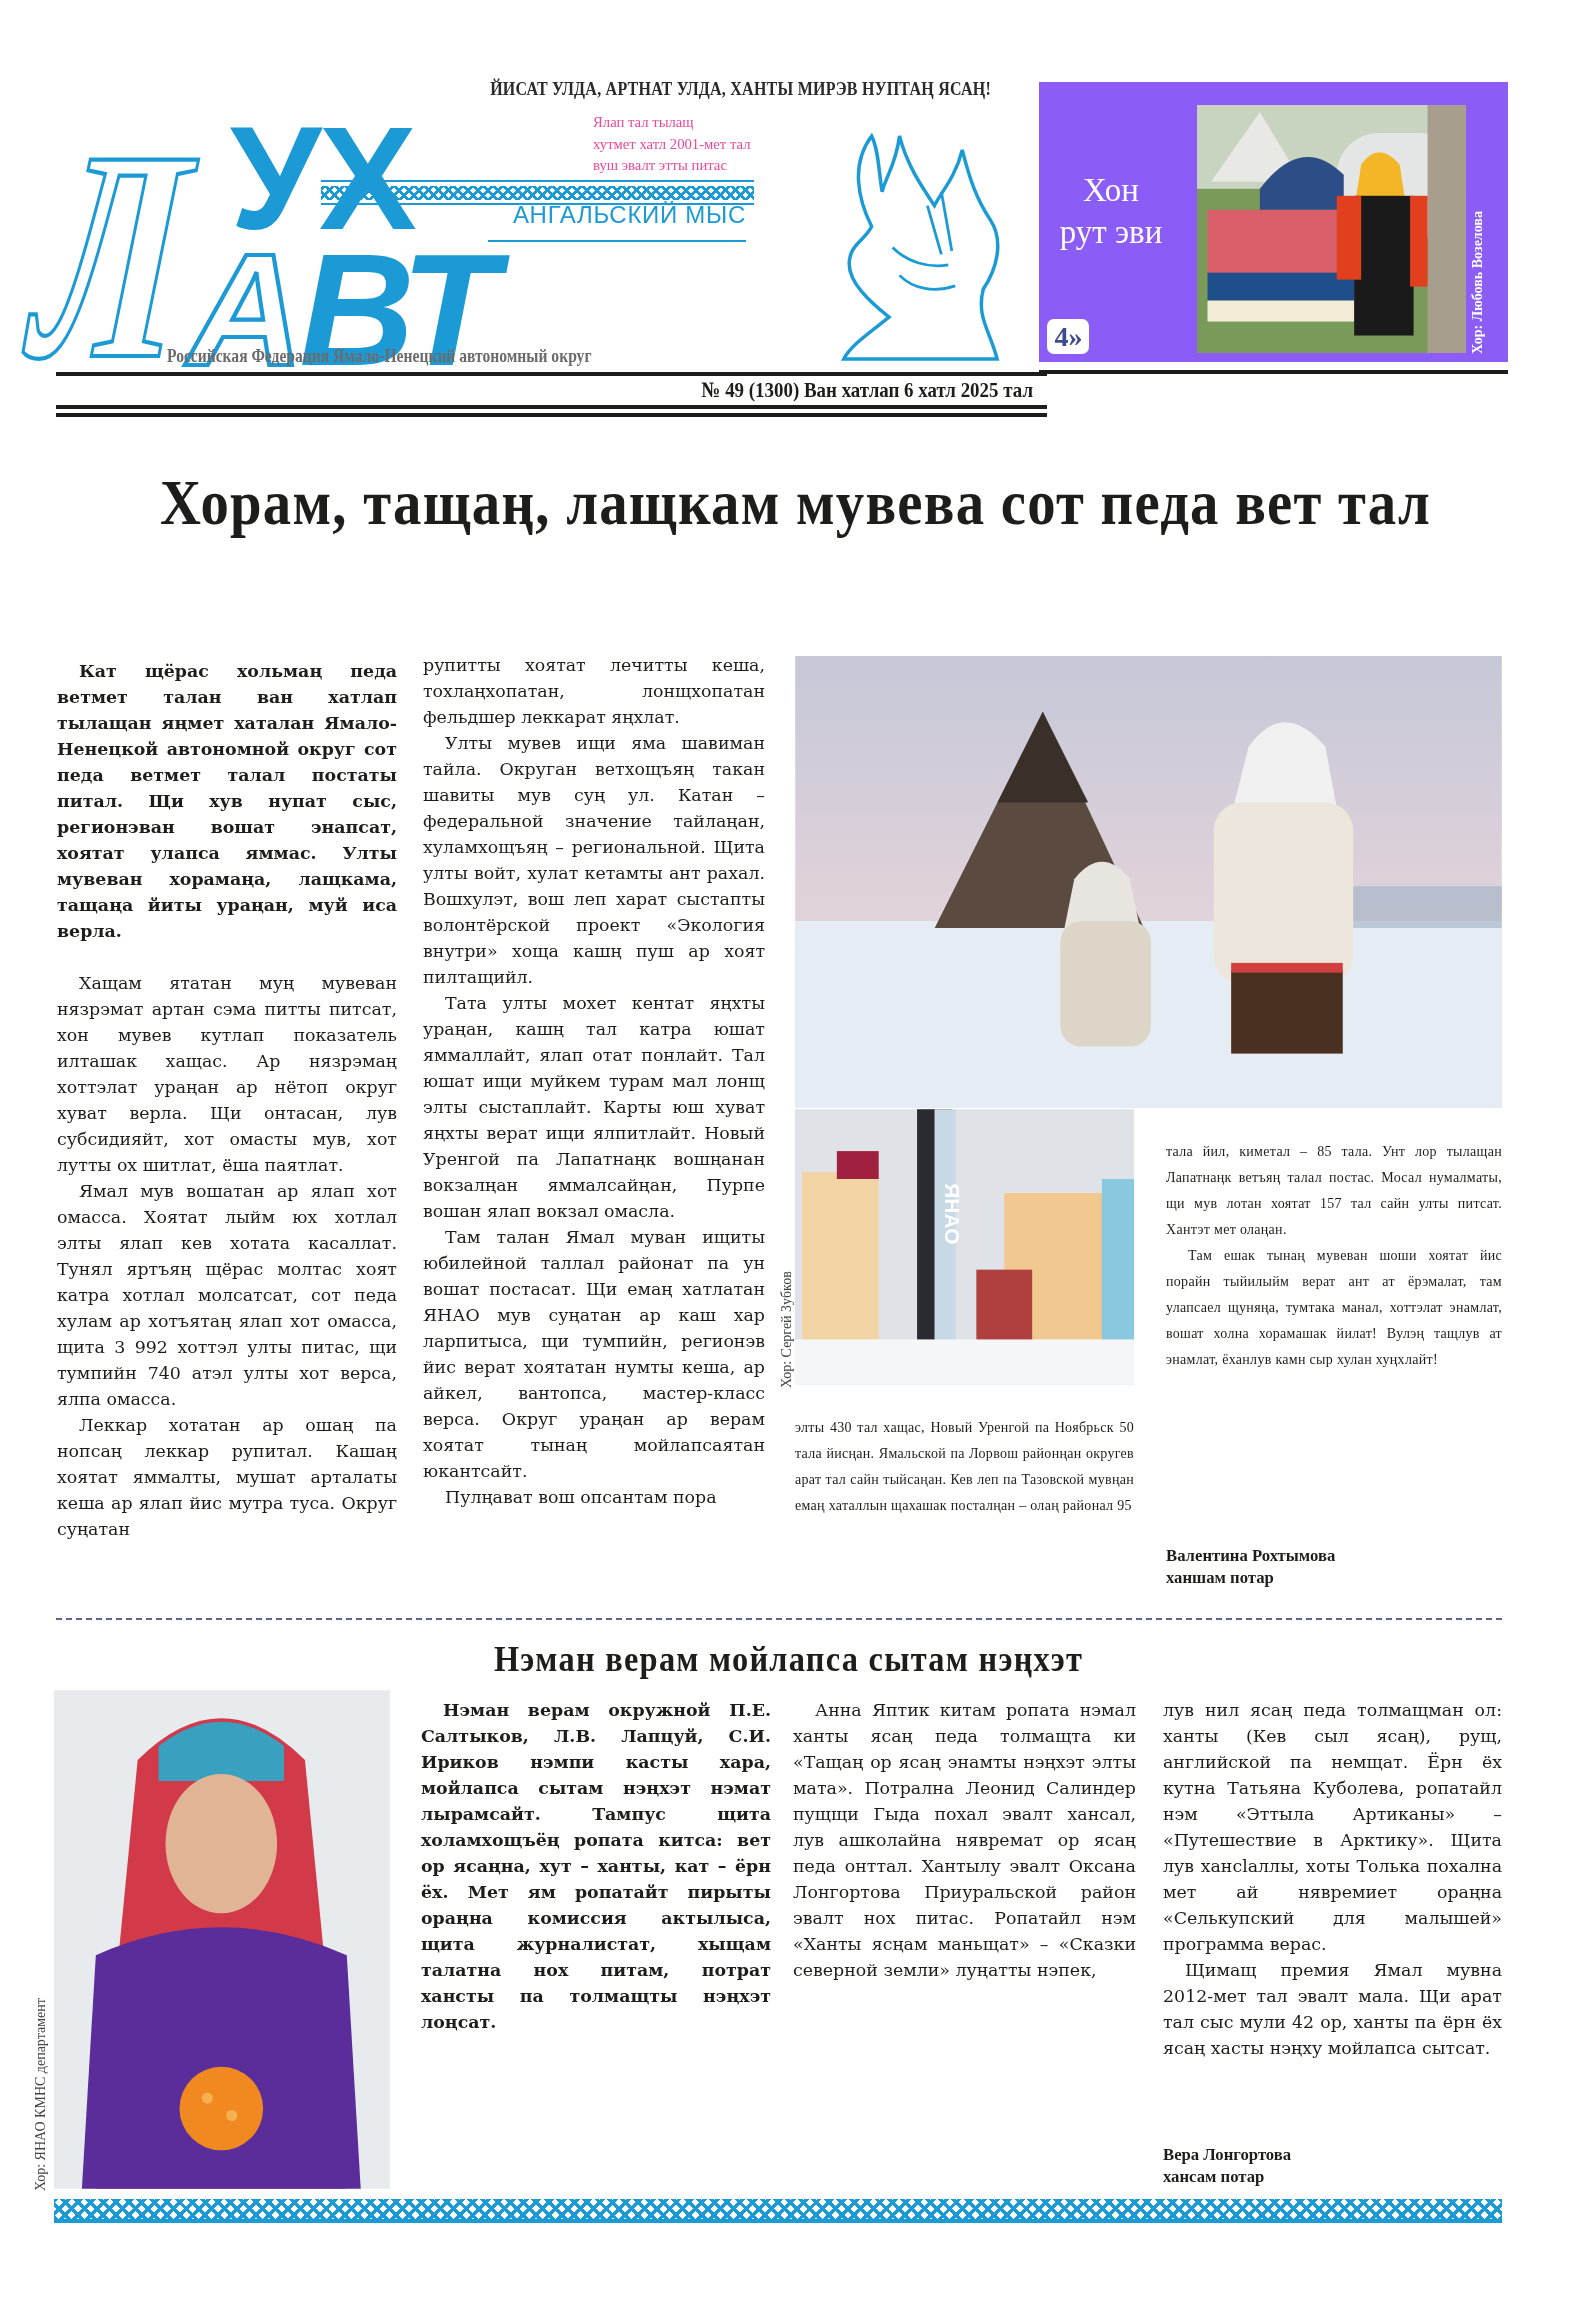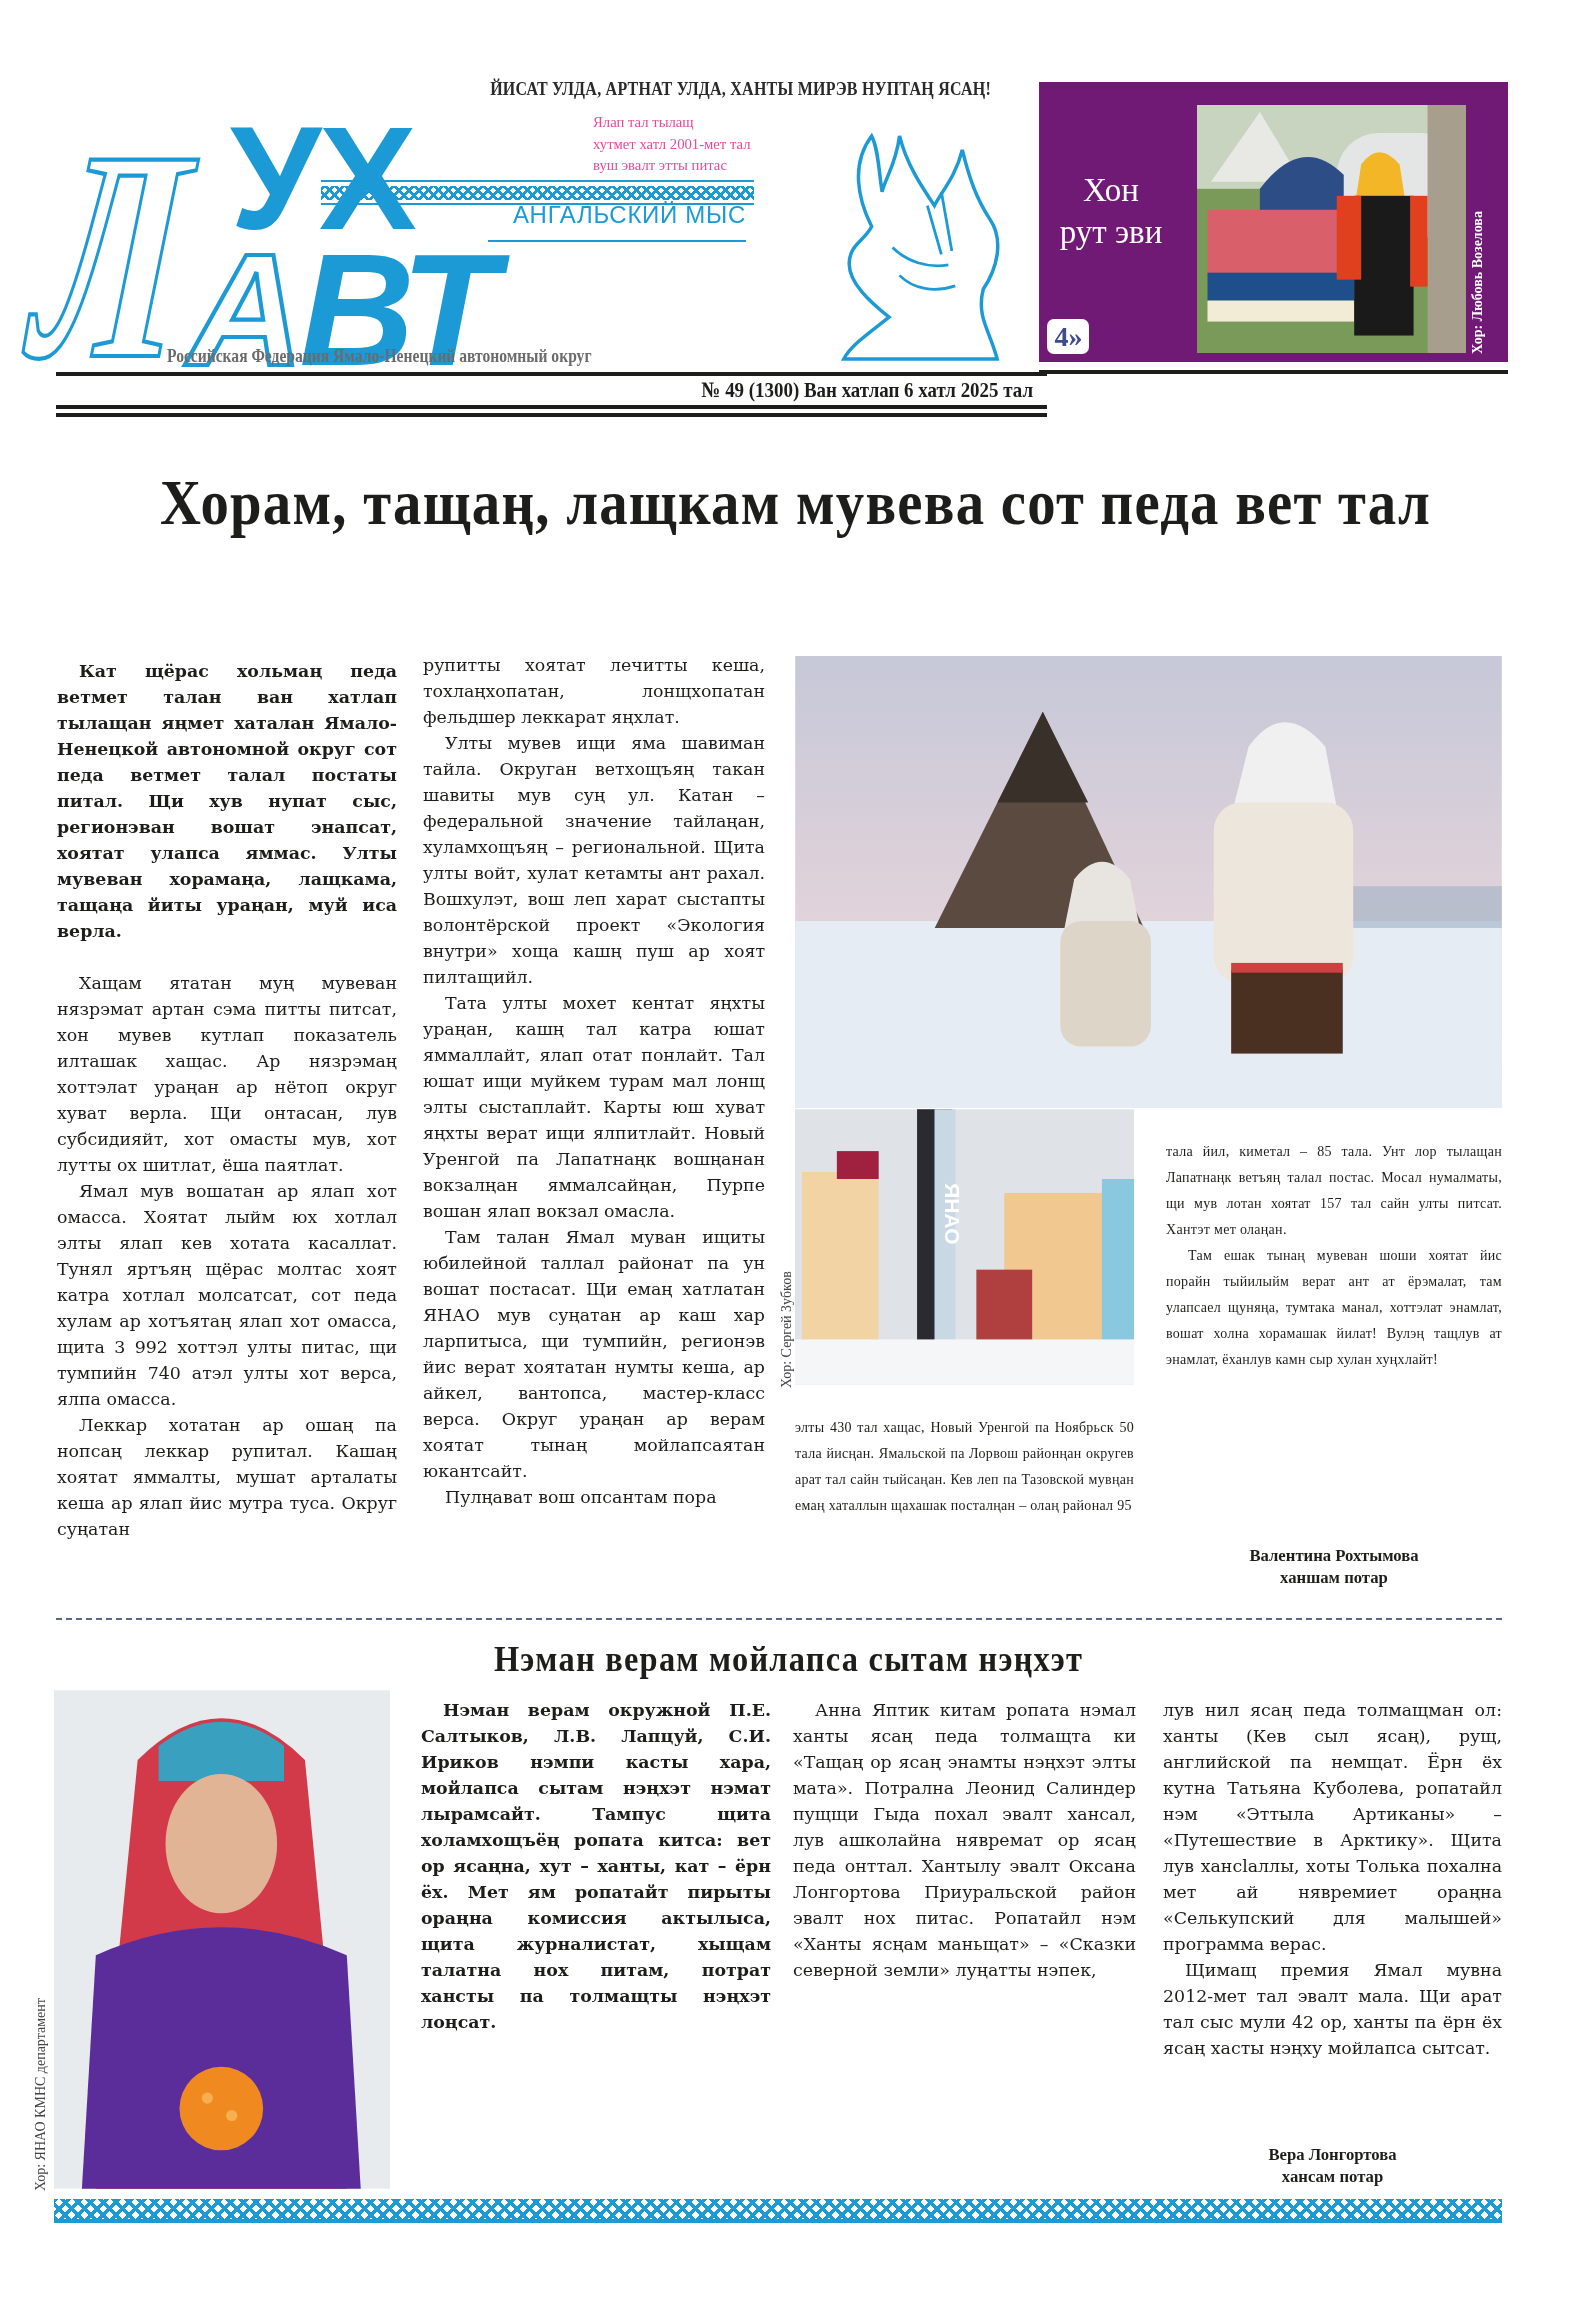--- a/index.html
+++ b/index.html
@@ -20,37 +20,37 @@
       repeating-linear-gradient(45deg, #1c9ad6 0 2.8px, transparent 2.8px 7px),
       repeating-linear-gradient(-45deg, #1c9ad6 0 2.8px, transparent 2.8px 7px);
     background-clip: content-box; padding: 3.5px 0; }
   .cape-label { left: 488px; top: 201px; width: 258px; font-family: "Liberation Sans", sans-serif; font-size: 24px; color: #1c9ad6; letter-spacing: 0.7px; text-align: right; border-bottom: 2.1px solid #1c9ad6; padding-bottom: 11px; }
   .emblem { left: 767px; top: 122px; width: 279px; height: 244px; }
   .region-line { left: 167px; top: 345px; width: 656px; font-family: "Liberation Serif", serif; font-weight: bold; font-size: 19px; color: #6b6b6b; transform: scaleX(0.82); transform-origin: left top; white-space: nowrap; }
   .rule-thick { left: 56px; height: 4.2px; background: #1d1d1b; }
   .issue-line { left: 56px; top: 377px; width: 977px; font-family: "Liberation Serif", serif; font-weight: bold; font-size: 22px; text-align: right; white-space: nowrap; transform: scaleX(0.86); transform-origin: right top; }
 
   
-  .promo { left: 1039px; top: 82px; width: 469px; height: 280px; background: #701a75; }
+  .promo { left: 1039px; top: 82px; width: 469px; height: 280px; background: #8b5cf6; }
   .promo-title { left: 19.5px; top: 87px; width: 105px; font-family: "Liberation Serif", serif; font-size: 33px; line-height: 42px; color: #ffffff; text-align: center; }
   .promo-page { left: 8.4px; top: 237px; width: 42px; height: 35px; background: #ffffff; border-radius: 7px; font-family: "Liberation Serif", serif; font-weight: bold; font-size: 28px; line-height: 35px; color: #3c4a8e; text-align: center; }
   .promo-photo { left: 158px; top: 23px; width: 269px; height: 248px; overflow: hidden; }
   .promo-credit { left: 431px; top: 42px; width: 28px; height: 230px; writing-mode: vertical-rl; transform: rotate(180deg); font-family: "Liberation Serif", serif; font-weight: bold; font-size: 14px; color: #ffffff; text-align: left; }
 
   
   .main-head { left: 70px; top: 464px; width: 1451px; font-family: "Liberation Serif", serif; font-weight: bold; font-size: 63px; line-height: 78px; text-align: center; letter-spacing: 1.4px; transform: scaleX(0.9); transform-origin: center top; }
   .sub-head { left: 56px; top: 1638px; width: 1465px; font-family: "Liberation Serif", serif; font-weight: bold; font-size: 36px; text-align: center; letter-spacing: 1.4px; transform: scaleX(0.9); transform-origin: center top; }
 
   
   .col { font-family: "DejaVu Serif", serif; font-size: 17.4px; line-height: 26px; text-align: justify; hyphens: manual; }
   .col p { text-indent: 22px; }
   .col p.lead { font-weight: bold; }
   .col .gap { height: 26px; }
   .col-narrow { font-family: "Liberation Serif", serif; font-size: 14px; line-height: 26px; letter-spacing: 0.3px; }
-  .byline { font-family: "Liberation Serif", serif; font-weight: bold; font-size: 16.7px; line-height: 22px; text-align: center; }
+  .byline { font-family: "Liberation Serif", serif; font-weight: bold; font-size: 16.7px; line-height: 22px; text-align: left; }
 
   
   .img-box { overflow: hidden; }
   .credit-vert { writing-mode: vertical-rl; transform: rotate(180deg); font-family: "Liberation Serif", serif; font-size: 14px; color: #444; white-space: nowrap; }
 
   .dash-rule { height: 0; border-top: 2.8px dashed #5a6590; }
   .ornament-footer { height: 24px;
     background-image:
       repeating-linear-gradient(45deg, #1c9ad6 0 3.5px, transparent 3.5px 9px),
       repeating-linear-gradient(-45deg, #1c9ad6 0 3.5px, transparent 3.5px 9px);

